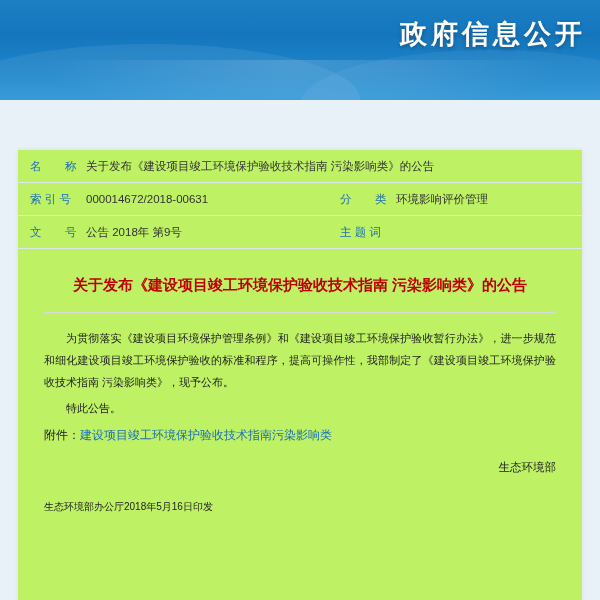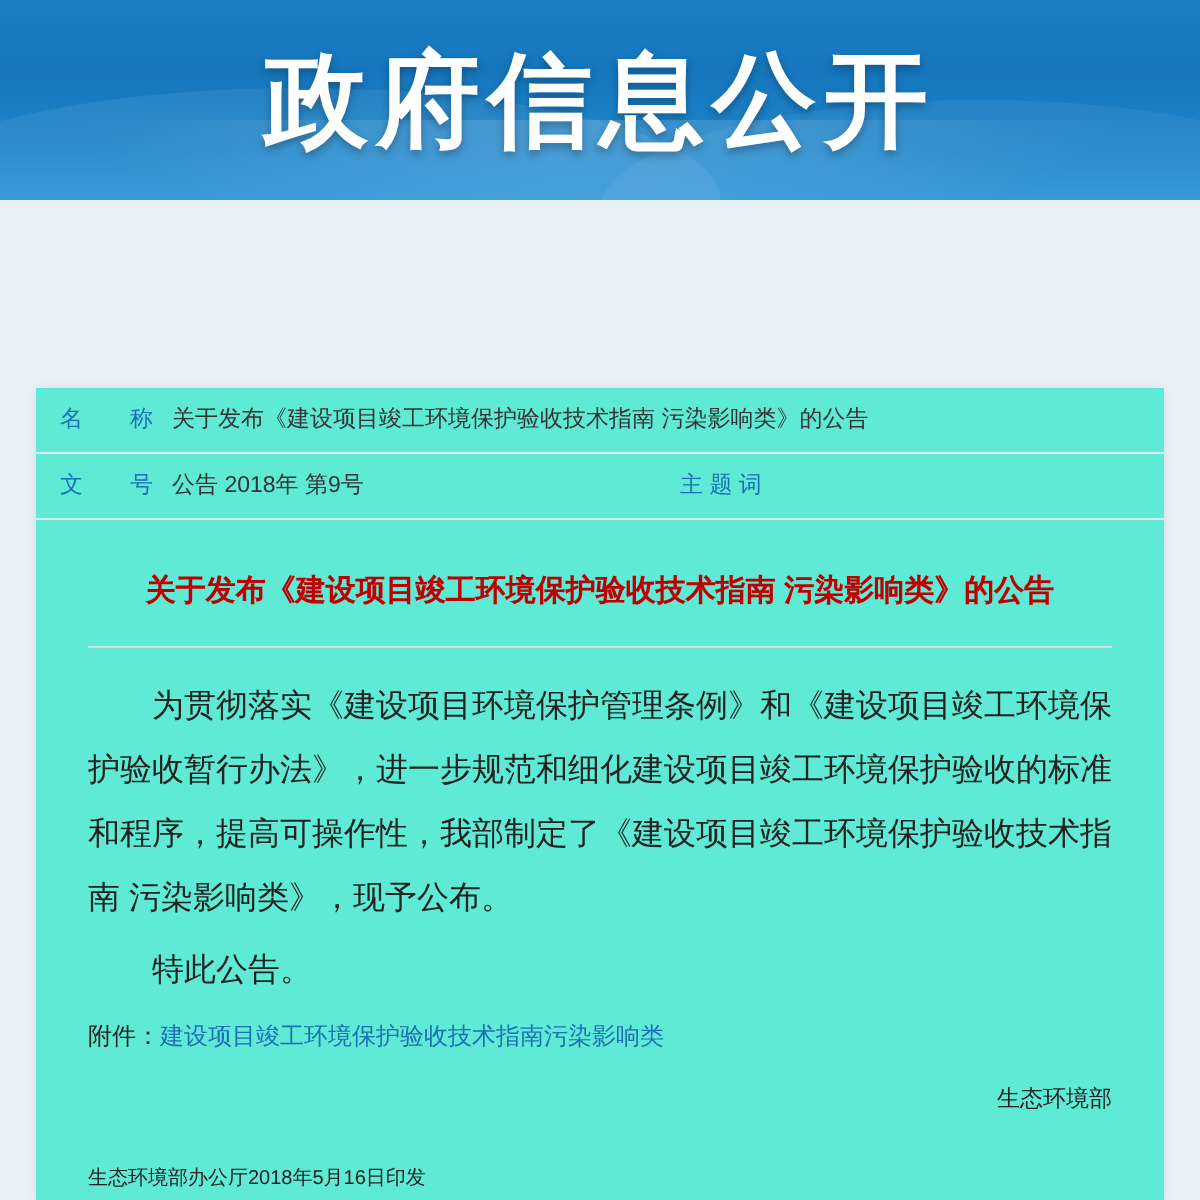--- a/index.html
+++ b/index.html
@@ -42,41 +42,40 @@
   }
   .banner-wave3 {
     position: absolute;
     right: -80px; bottom: -60px;
     width: 380px; height: 110px;
     border-radius: 50%;
     background: rgba(255,255,255,0.06);
   }
   .banner-title {
     position: absolute;
-    left: 0; right: 0;
+    left: 0; right: 14px;
     top: 16px;
-    text-align: center;
+    text-align: right;
     color: #ffffff;
-    font-size: 52px;
+    font-size: 27px;
     font-weight: bold;
     letter-spacing: 4px;
     text-shadow: 0 2px 4px rgba(0,0,0,0.28);
     font-family: "DejaVu Sans", "Liberation Sans", sans-serif;
   }
 
   
   .sheet {
     position: absolute;
     left: 18px;
     right: 18px;
     top: 150px;
     bottom: 0;
-    background: #5eead4;
+    background: #bef264;
     box-shadow: 0 0 5px rgba(0,0,0,0.08);
-    margin-top: 44px;
   }
 
   
   .meta {
     width: 100%;
     border-collapse: collapse;
     table-layout: fixed;
     font-size: 11.5px;
     color: #333333;
   }
@@ -115,21 +114,21 @@
     font-weight: bold;
     line-height: 1.8;
     padding: 4px 4px 14px 4px;
   }
   .divider {
     height: 1px;
     background: #d9d9d9;
     margin: 0 0 14px 0;
   }
   .para {
-    font-size: 16px;
+    font-size: 11px;
     color: #222222;
     line-height: 2.0;
     text-align: justify;
     text-indent: 2em;
     margin: 0 0 4px 0;
   }
   .attach {
     font-size: 12px;
     color: #222222;
     line-height: 2.0;
@@ -176,20 +175,26 @@
           <col class="col-v1">
           <col class="col-l2">
           <col class="col-v2">
       </colgroup>
       <tbody>
         <tr>
           <td class="lbl">名　称</td>
           <td class="val" colspan="3">关于发布《建设项目竣工环境保护验收技术指南 污染影响类》的公告</td>
         </tr>
         <tr>
+          <td class="lbl nospace">索 引 号</td>
+          <td class="val">000014672/2018-00631</td>
+          <td class="lbl">分　类</td>
+          <td class="val">环境影响评价管理</td>
+        </tr>
+        <tr>
           <td class="lbl">文　号</td>
           <td class="val">公告 2018年 第9号</td>
           <td class="lbl nospace">主 题 词</td>
           <td class="val"></td>
         </tr>
       </tbody>
     </table>
 
     <div class="doc">
       <div class="doc-title">关于发布《建设项目竣工环境保护验收技术指南 污染影响类》的公告</div>

